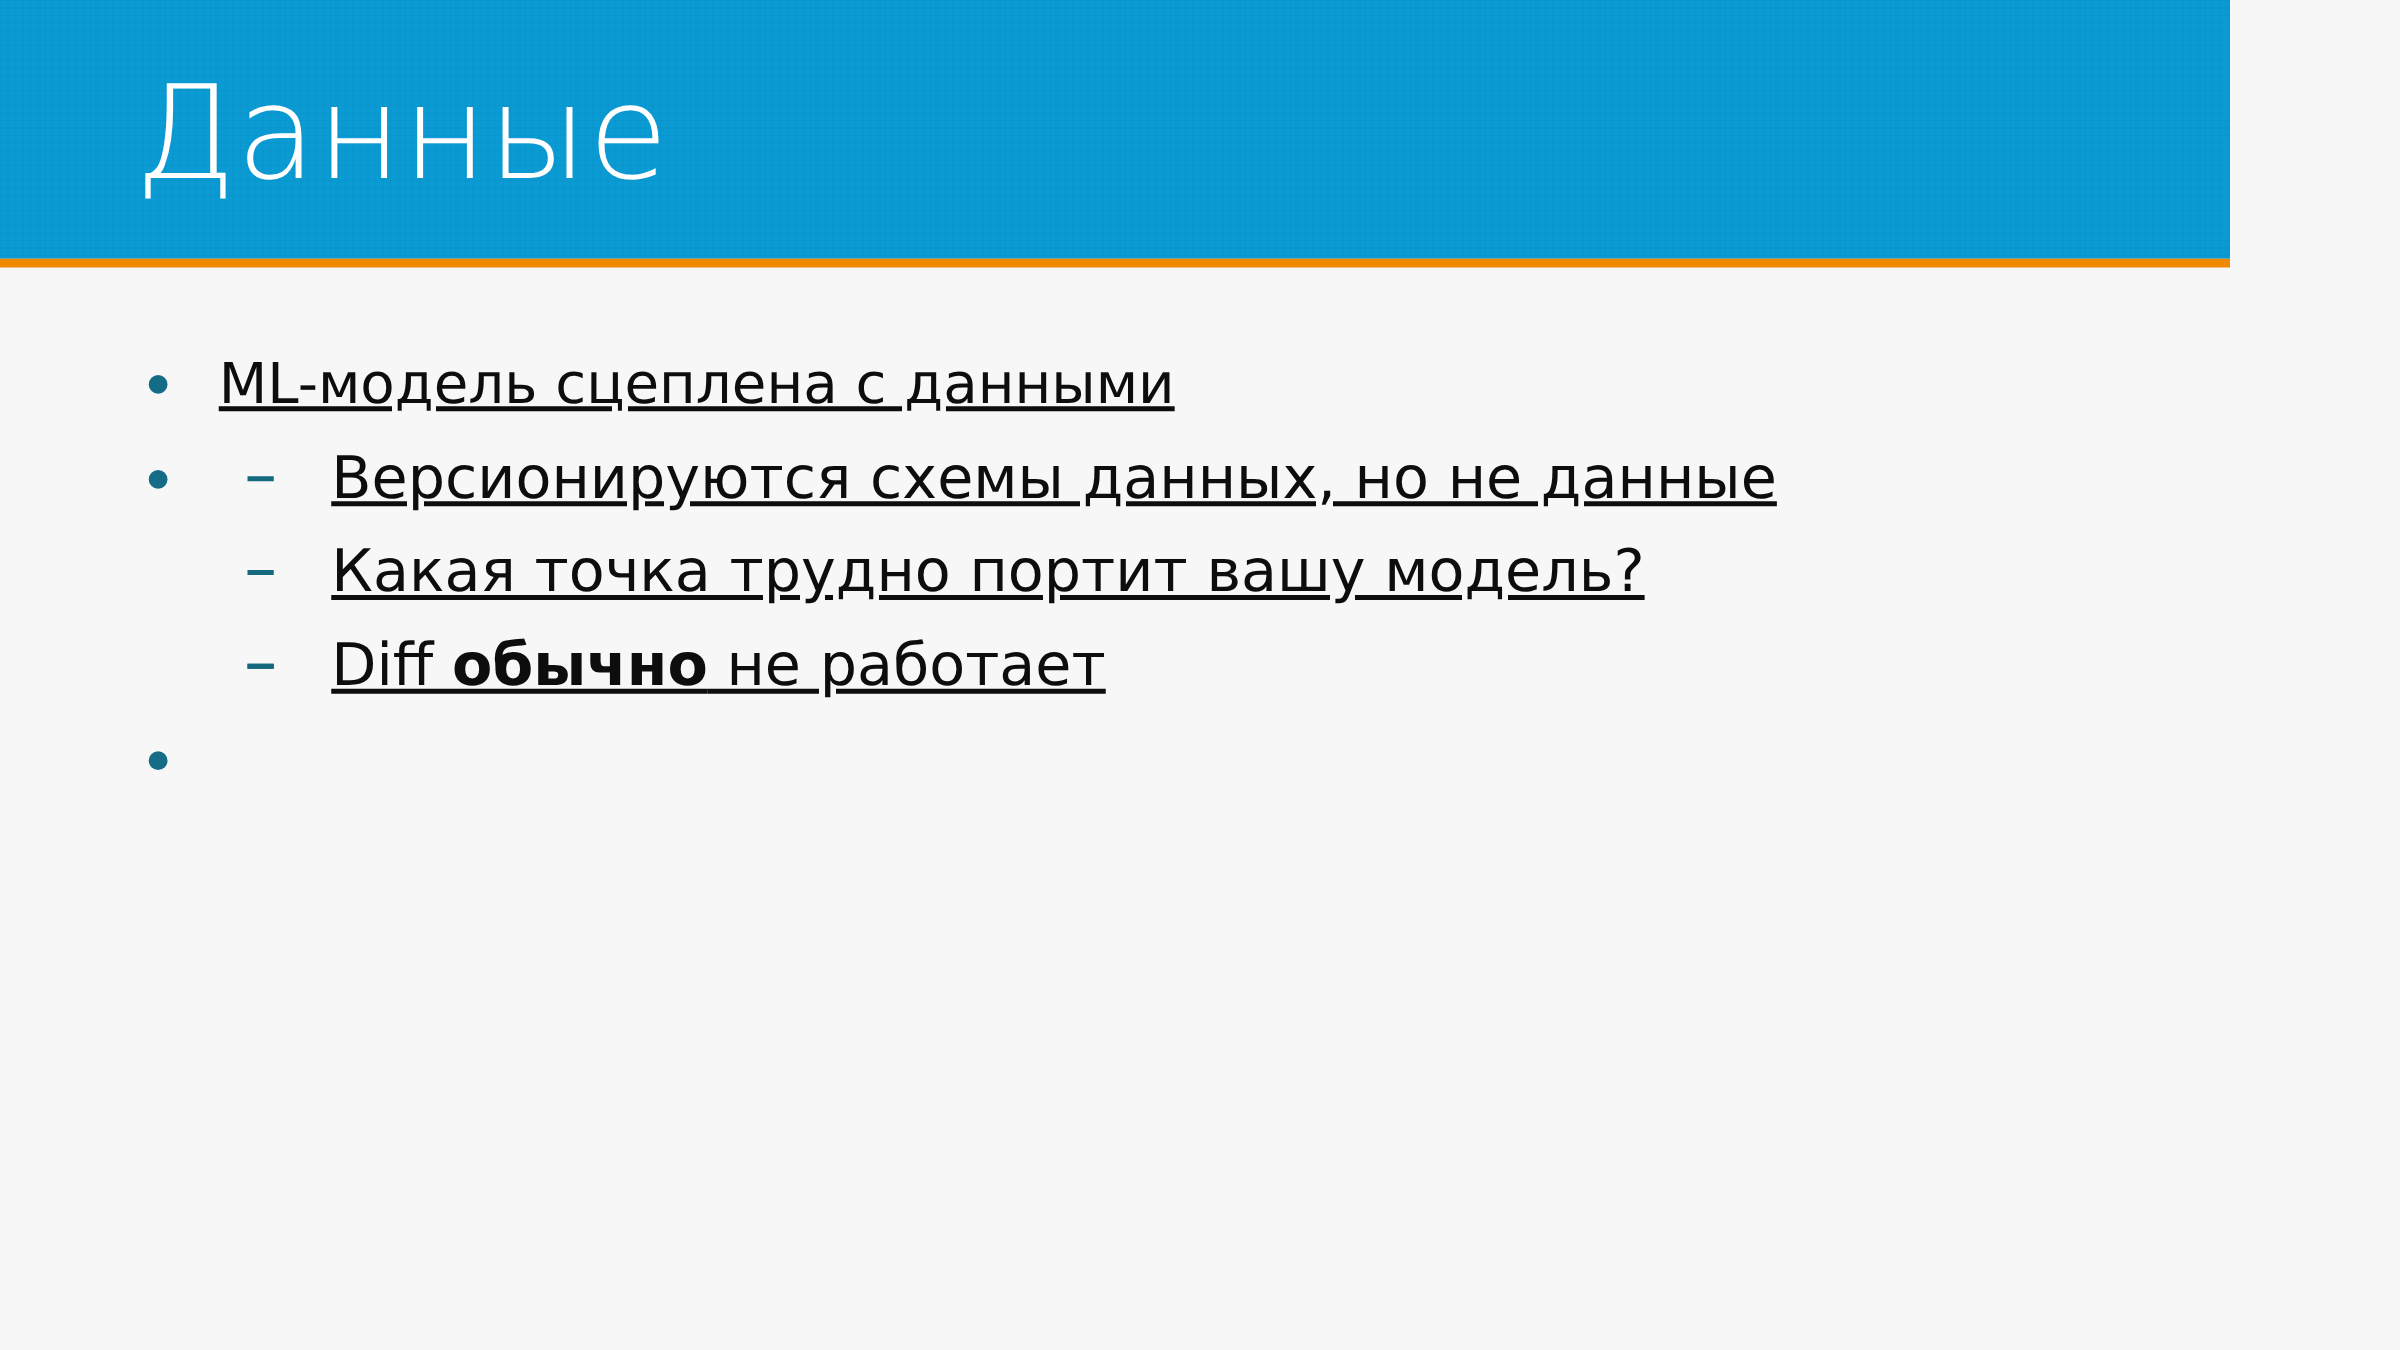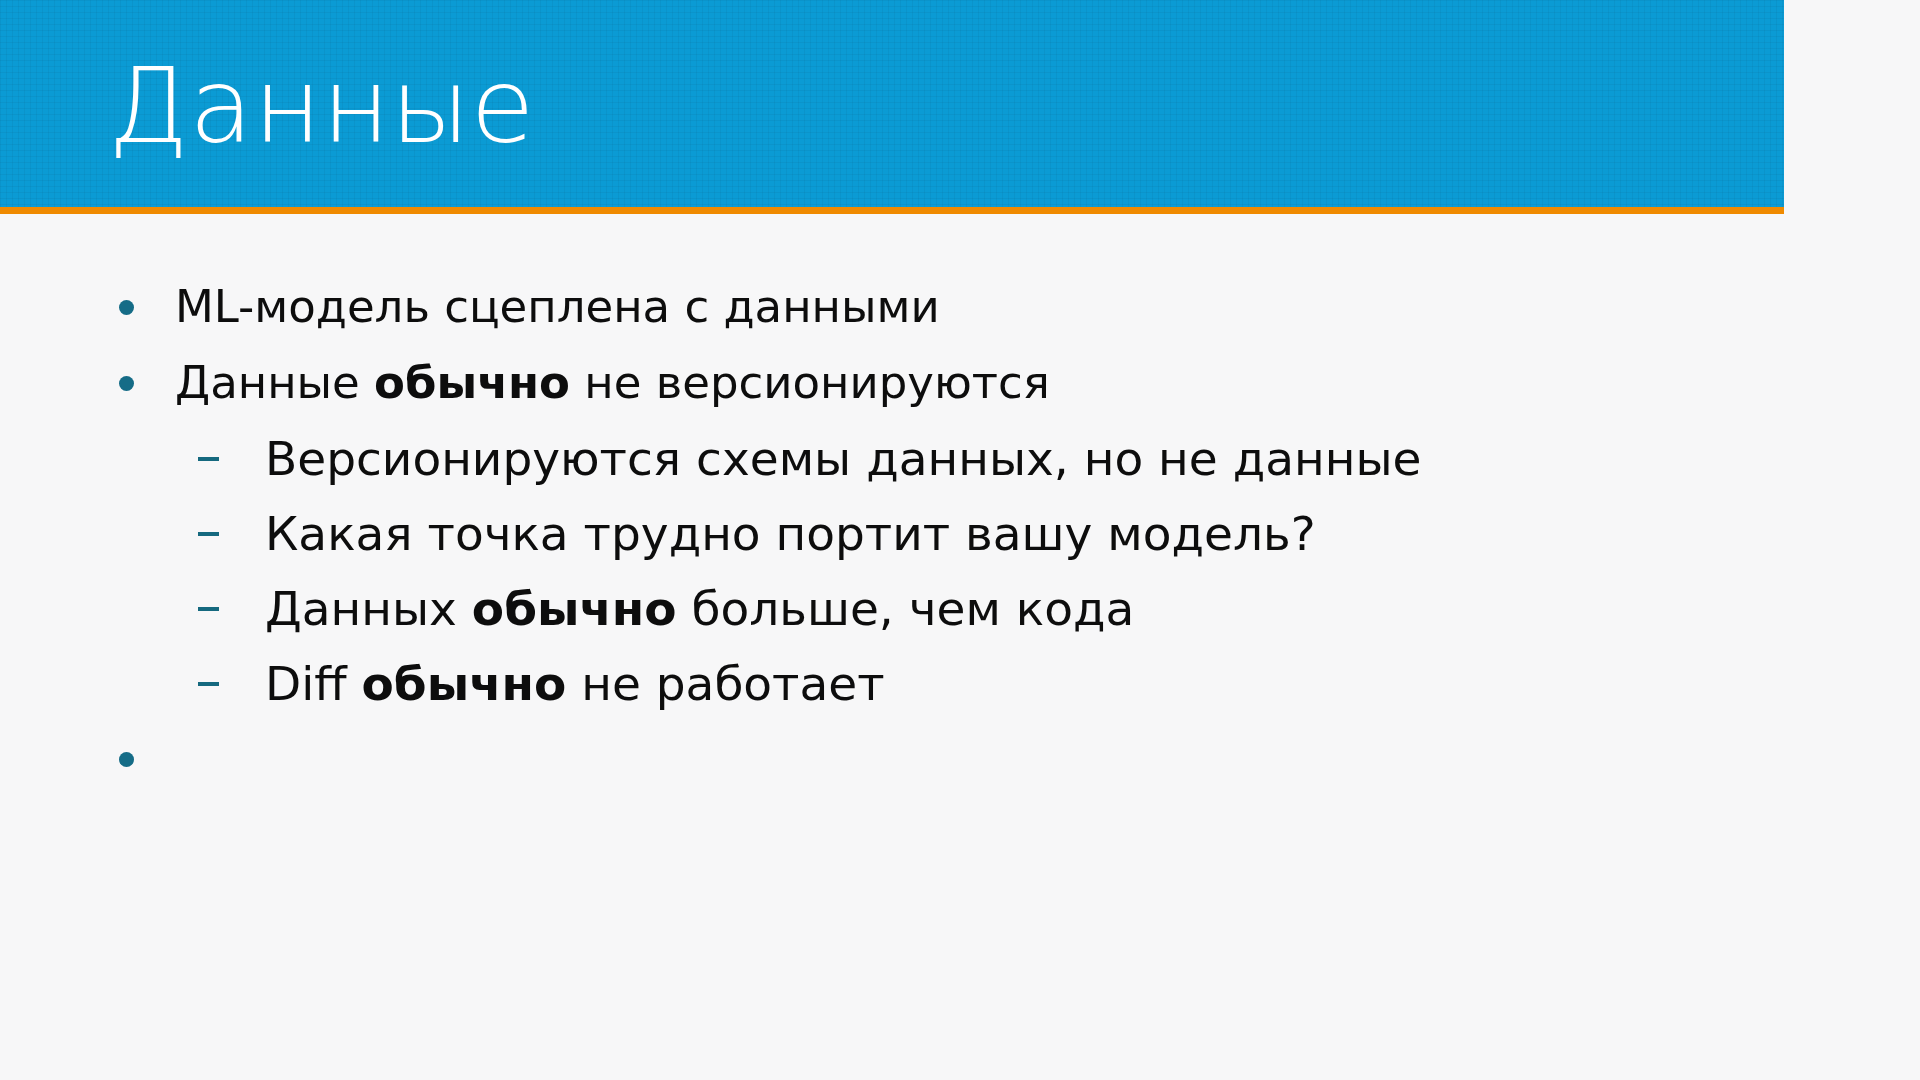--- a/index.html
+++ b/index.html
@@ -73,20 +73,21 @@
 
   .bullets {
     list-style: none;
     margin: 0;
     padding: 0;
   }
 
   .bullet {
     position: relative;
     color: #0d0d0d;
+    text-decoration: underline;
   }
 
   
   .bullet.lvl1 {
     padding-left: 85px;
     font-size: 45px;
     line-height: 76px;
     margin-bottom: 0px;
   }
   .bullet.lvl1 > .marker {
@@ -150,30 +151,30 @@
 
   <div class="header-rule"></div>
 
   <div class="content">
     <ul class="bullets">
         <li class="bullet lvl1"><span class="marker">
             <span class="dot"></span>
           </span><span class="bullet-text"><span>ML-модель сцеплена с данными</span></span></li>
         <li class="bullet lvl1"><span class="marker">
             <span class="dot"></span>
-          </span><span class="bullet-text"><span>Данные </span><b>обычно</b><span> не версионируются</span></span></li>
+          </span></li>
         <li class="bullet lvl2"><span class="marker">
             <span class="dash"></span>
           </span><span class="bullet-text"><span>Версионируются схемы данных, но не данные</span></span></li>
         <li class="bullet lvl2"><span class="marker">
             <span class="dash"></span>
           </span><span class="bullet-text"><span>Какая точка трудно портит вашу модель?</span></span></li>
         <li class="bullet lvl2"><span class="marker">
             <span class="dash"></span>
-          </span><span class="bullet-text"><span>Данных </span><b>обычно</b><span> больше, чем кода</span></span></li>
+          </span></li>
         <li class="bullet lvl2"><span class="marker">
             <span class="dash"></span>
           </span><span class="bullet-text"><span>Diff </span><b>обычно</b><span> не работает</span></span></li>
         <li class="bullet lvl1"><span class="marker">
             <span class="dot"></span>
           </span></li>
       </ul>
   </div>
 
 </div>

